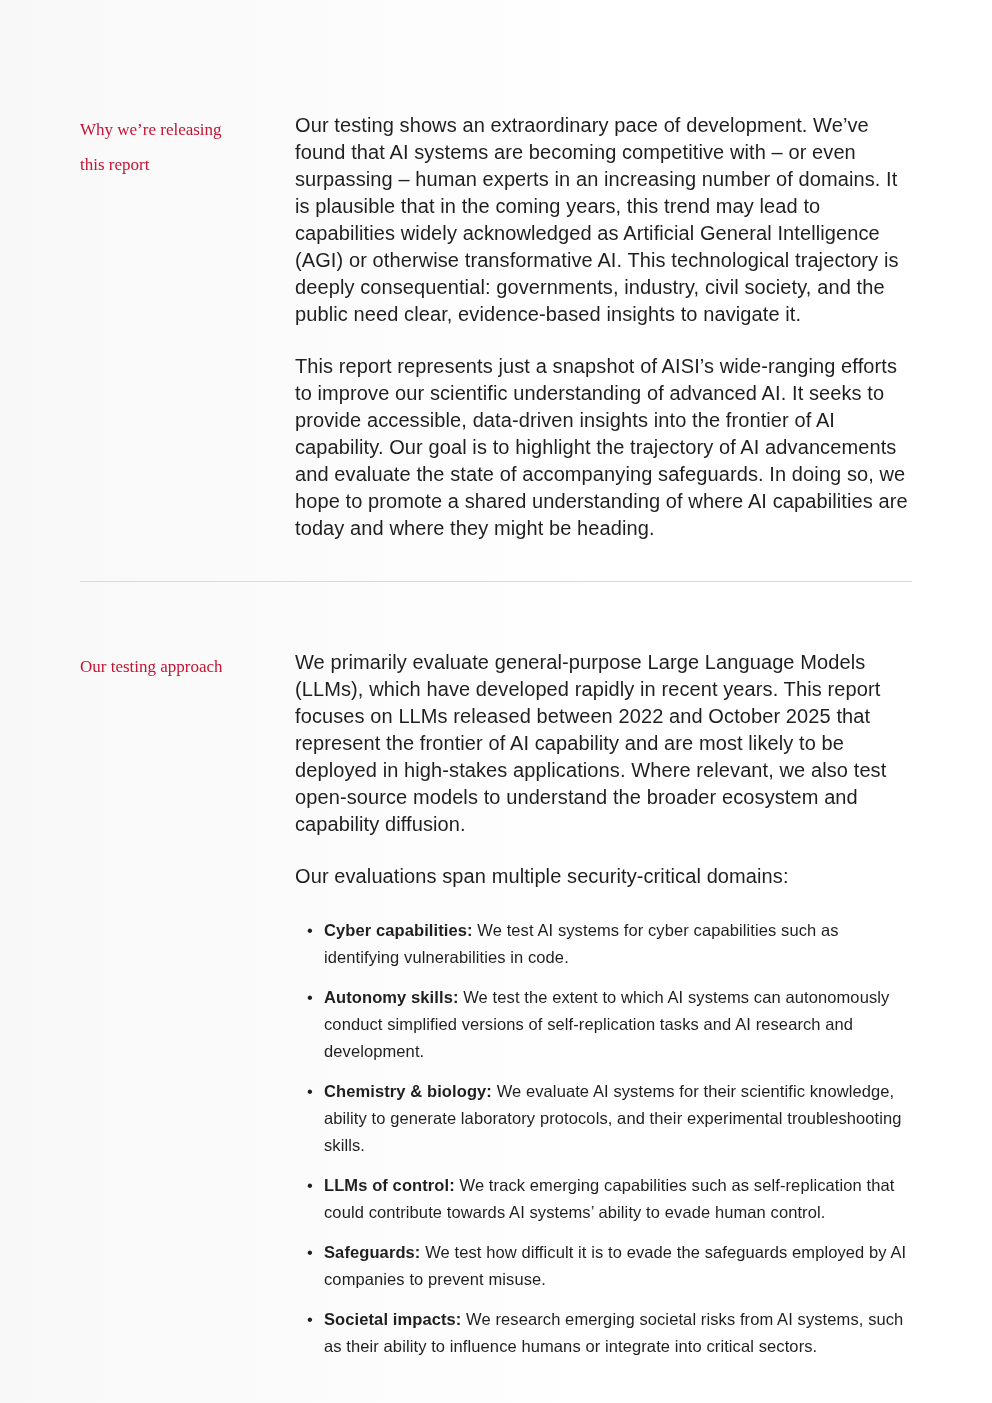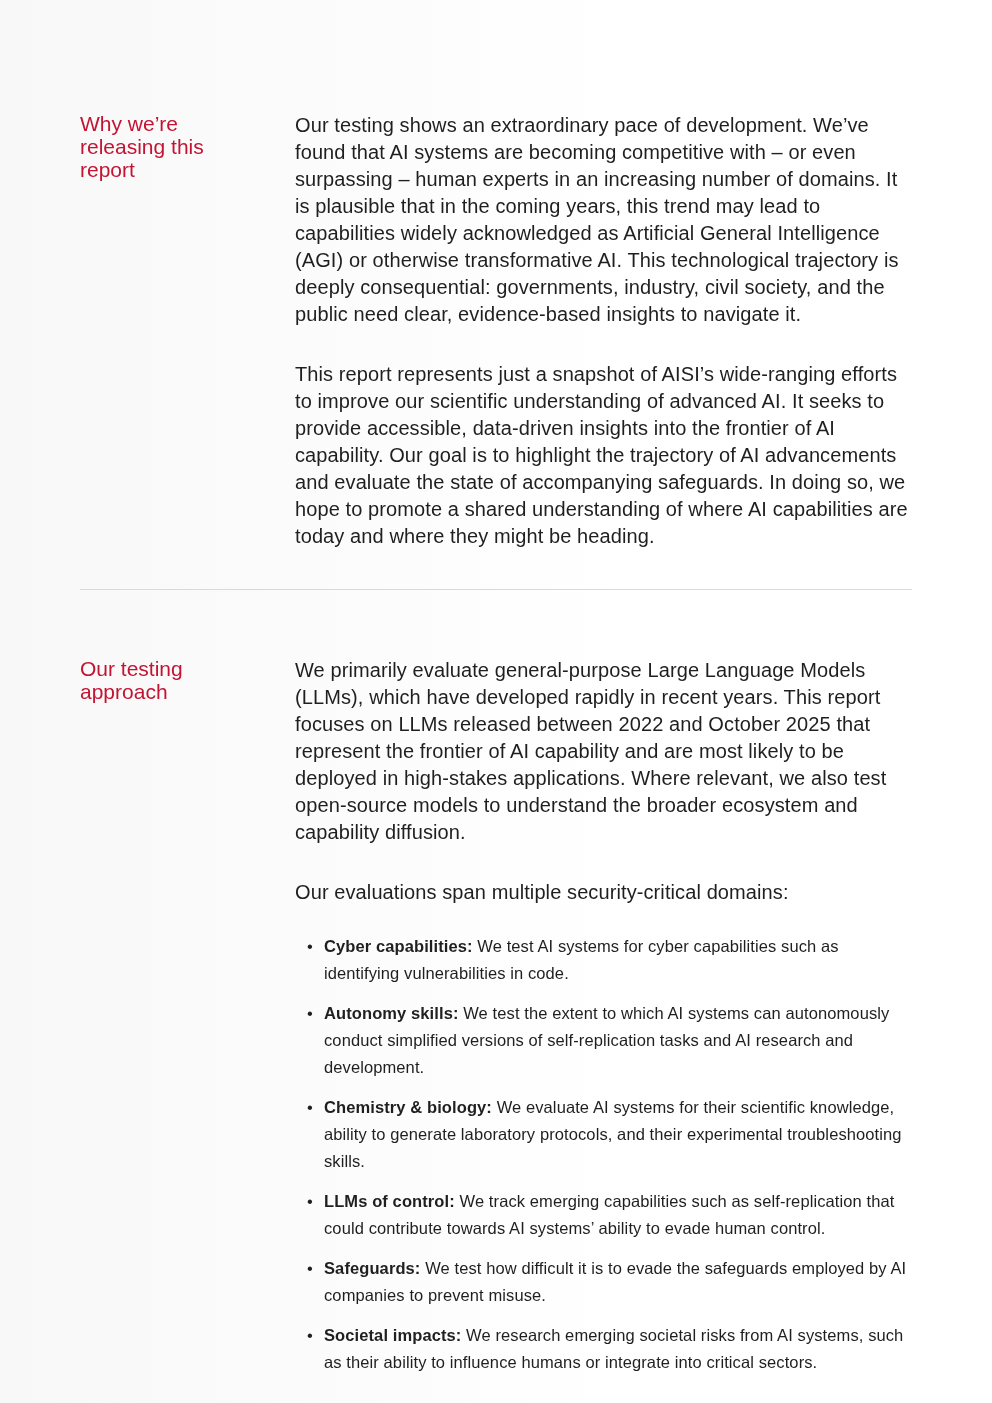--- a/index.html
+++ b/index.html
@@ -24,37 +24,38 @@
   }
   .section {
     display: flex;
     align-items: flex-start;
   }
   .section-aside {
     width: 215px;
     flex: 0 0 215px;
   }
   .section-heading {
-    font-size: 21px;
-    line-height: 23px;
+    font-size: 17px;
+    line-height: 35px;
     font-weight: 400;
     color: var(--accent);
     max-width: 170px;
+    font-family: Liberation Serif, serif;
   }
   .section-body {
     flex: 1 1 auto;
     max-width: 617px;
   }
   .section-body p {
     font-size: 20px;
     line-height: 27px;
     letter-spacing: 0.1px;
     color: var(--text);
   }
-  .section-body p + p { margin-top: 33px; }
+  .section-body p + p { margin-top: 25px; }
   .divider {
     border: none;
     border-top: 1px solid var(--divider);
     height: 0;
     width: 832px;
   }
   .divider-1 { margin: 39px 0 67px 0; }
   .divider-2 { margin: 60px 0 0 0; }
   .bullet-list {
     list-style: none;

